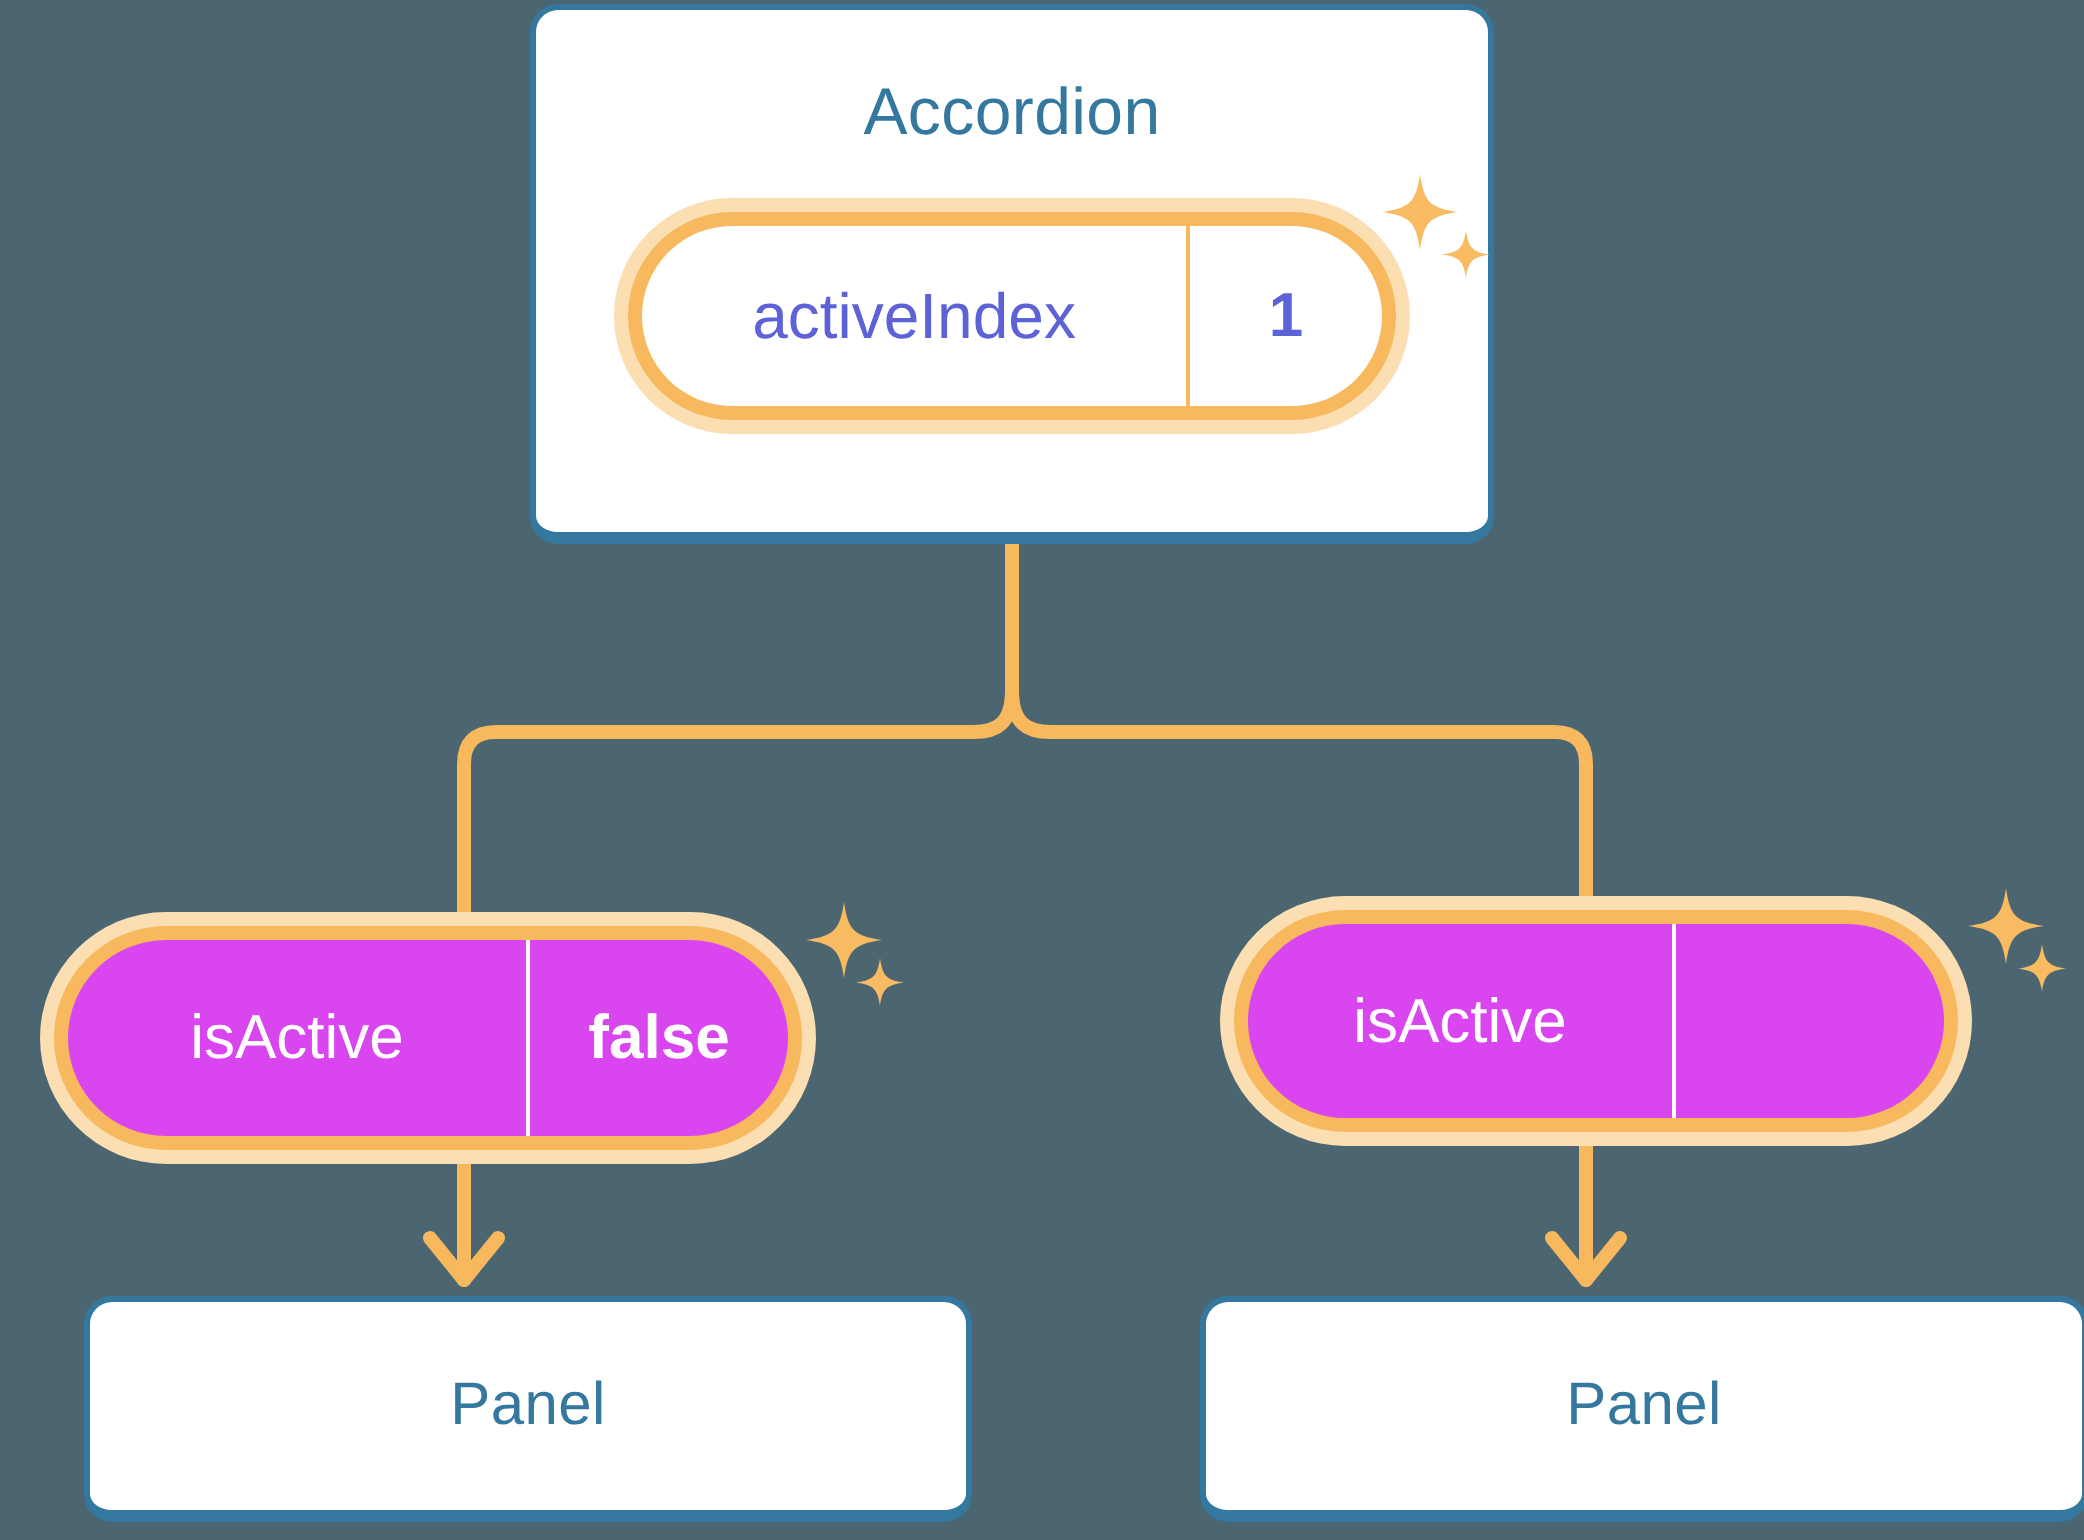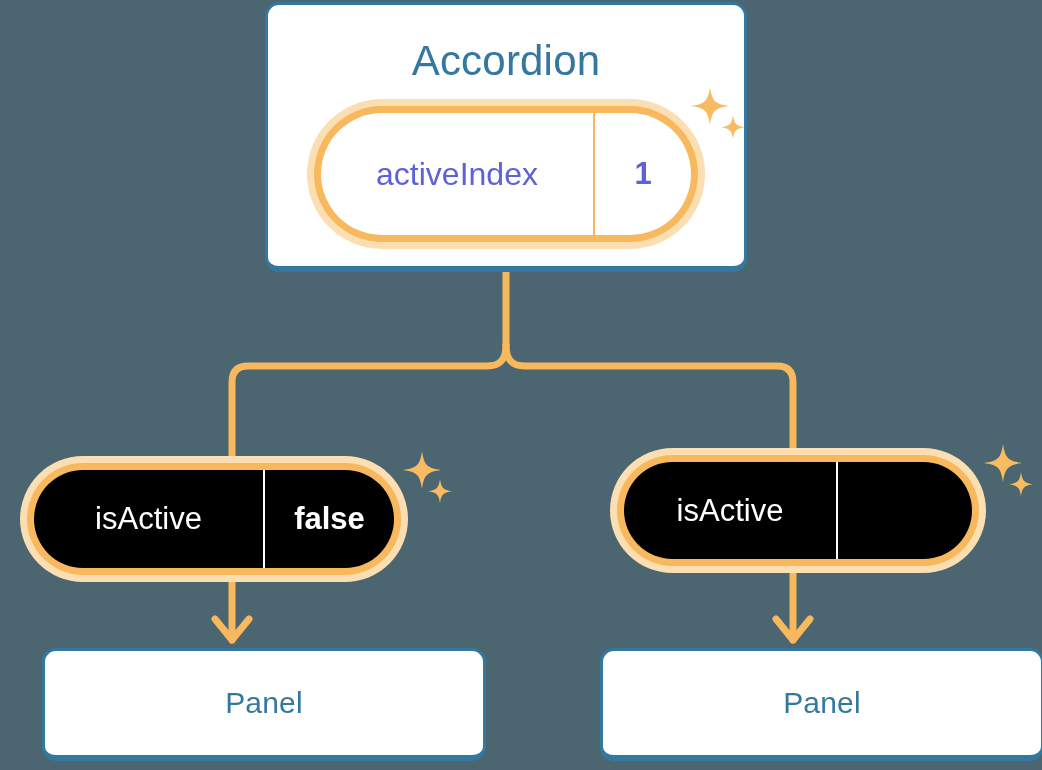--- a/index.html
+++ b/index.html
@@ -31,21 +31,21 @@
   .card {
     position: absolute;
     background: #ffffff;
     border: 3px solid #35789f;
     border-bottom-width: 6px;
     border-radius: 14px;
     box-sizing: border-box;
   }
   .card-title {
     color: #35789f;
-    font-size: 42px;
+    font-size: 33px;
     font-weight: 400;
     letter-spacing: 0.2px;
     text-align: center;
     white-space: nowrap;
   }
   #accordion-card {
     left: 265px;
     top: 2px;
     width: 482px;
     height: 270px;
@@ -94,38 +94,38 @@
     align-items: center;
     justify-content: center;
     white-space: nowrap;
   }
 
   
   #pill-active-index {
     left: 307px;
     top: 99px;
     width: 398px;
-    height: 150px;
+    height: 118px;
   }
   #pill-active-index .pill-inner { background: #ffffff; }
   #pill-active-index .pill-key {
     flex: 0 0 272px;
     color: #5d62d6;
     font-size: 32px;
     border-right: 2px solid #f7b85e;
   }
   #pill-active-index .pill-val {
     flex: 1 1 auto;
     color: #5d62d6;
     font-size: 31px;
     font-weight: bold;
   }
 
   
-  .pill-purple .pill-inner { background: #000000; }
+  .pill-purple .pill-inner { background: #d946ef; }
   .pill-purple .pill-key {
     color: #ffffff;
     font-size: 31px;
     border-right: 2px solid #ffffff;
   }
   .pill-purple .pill-val {
     color: #ffffff;
     font-size: 31px;
     font-weight: bold;
   }

